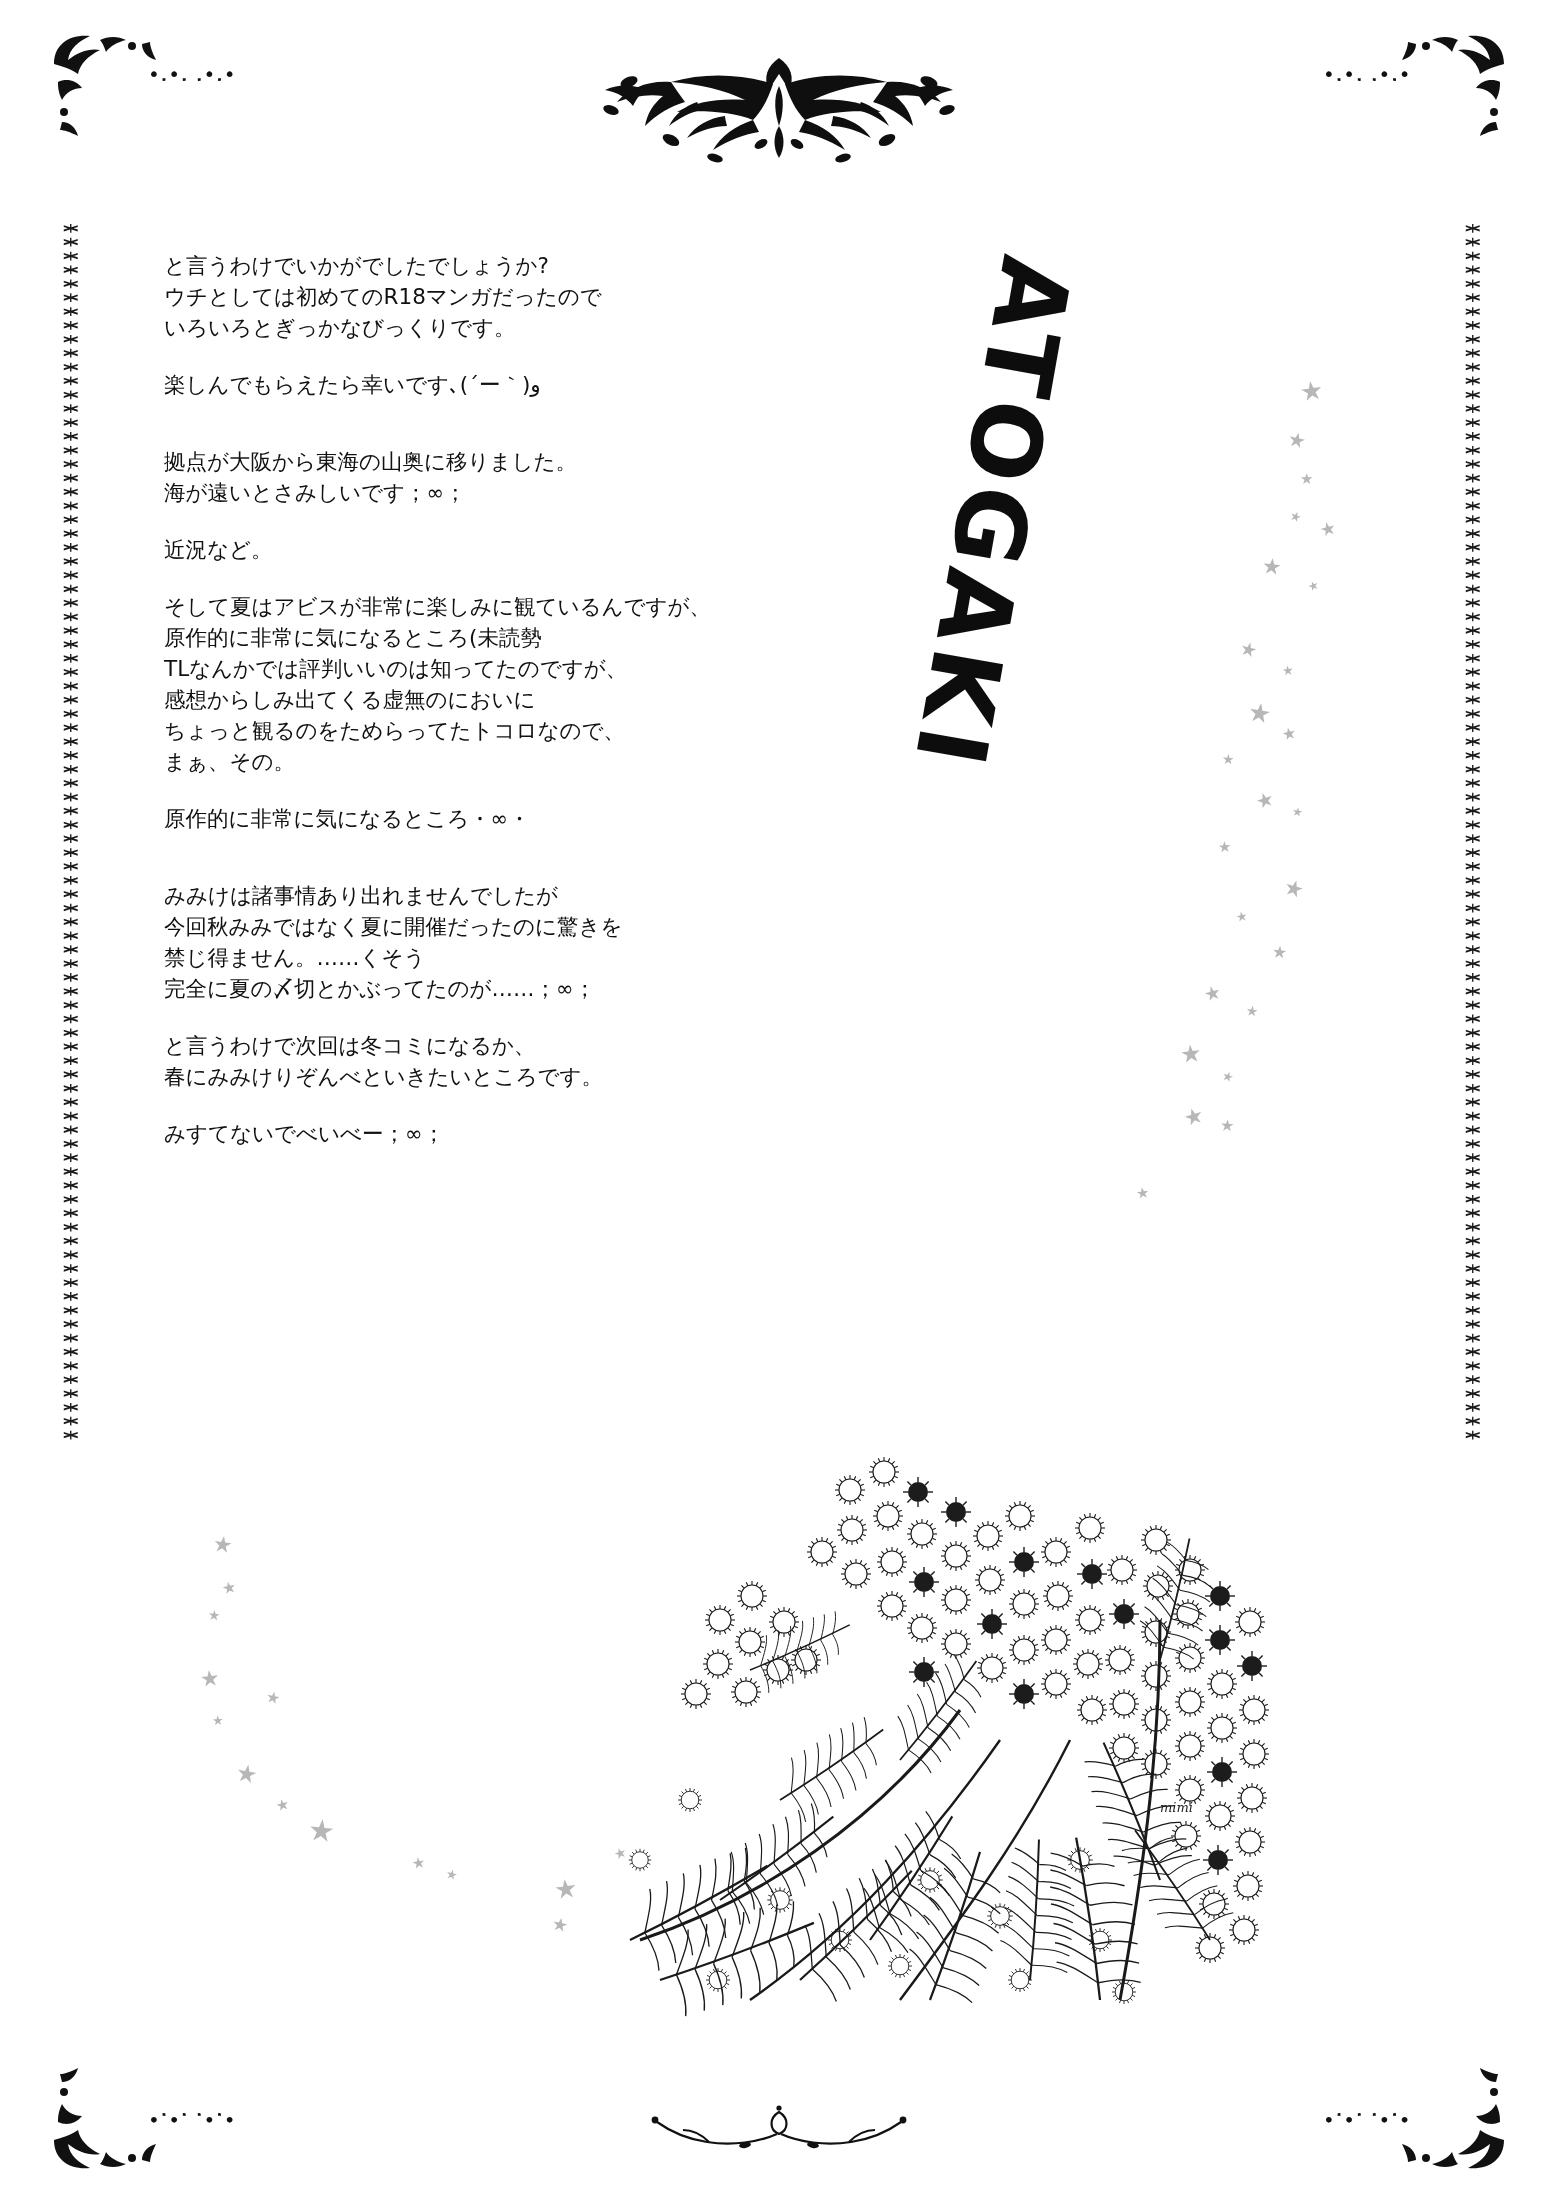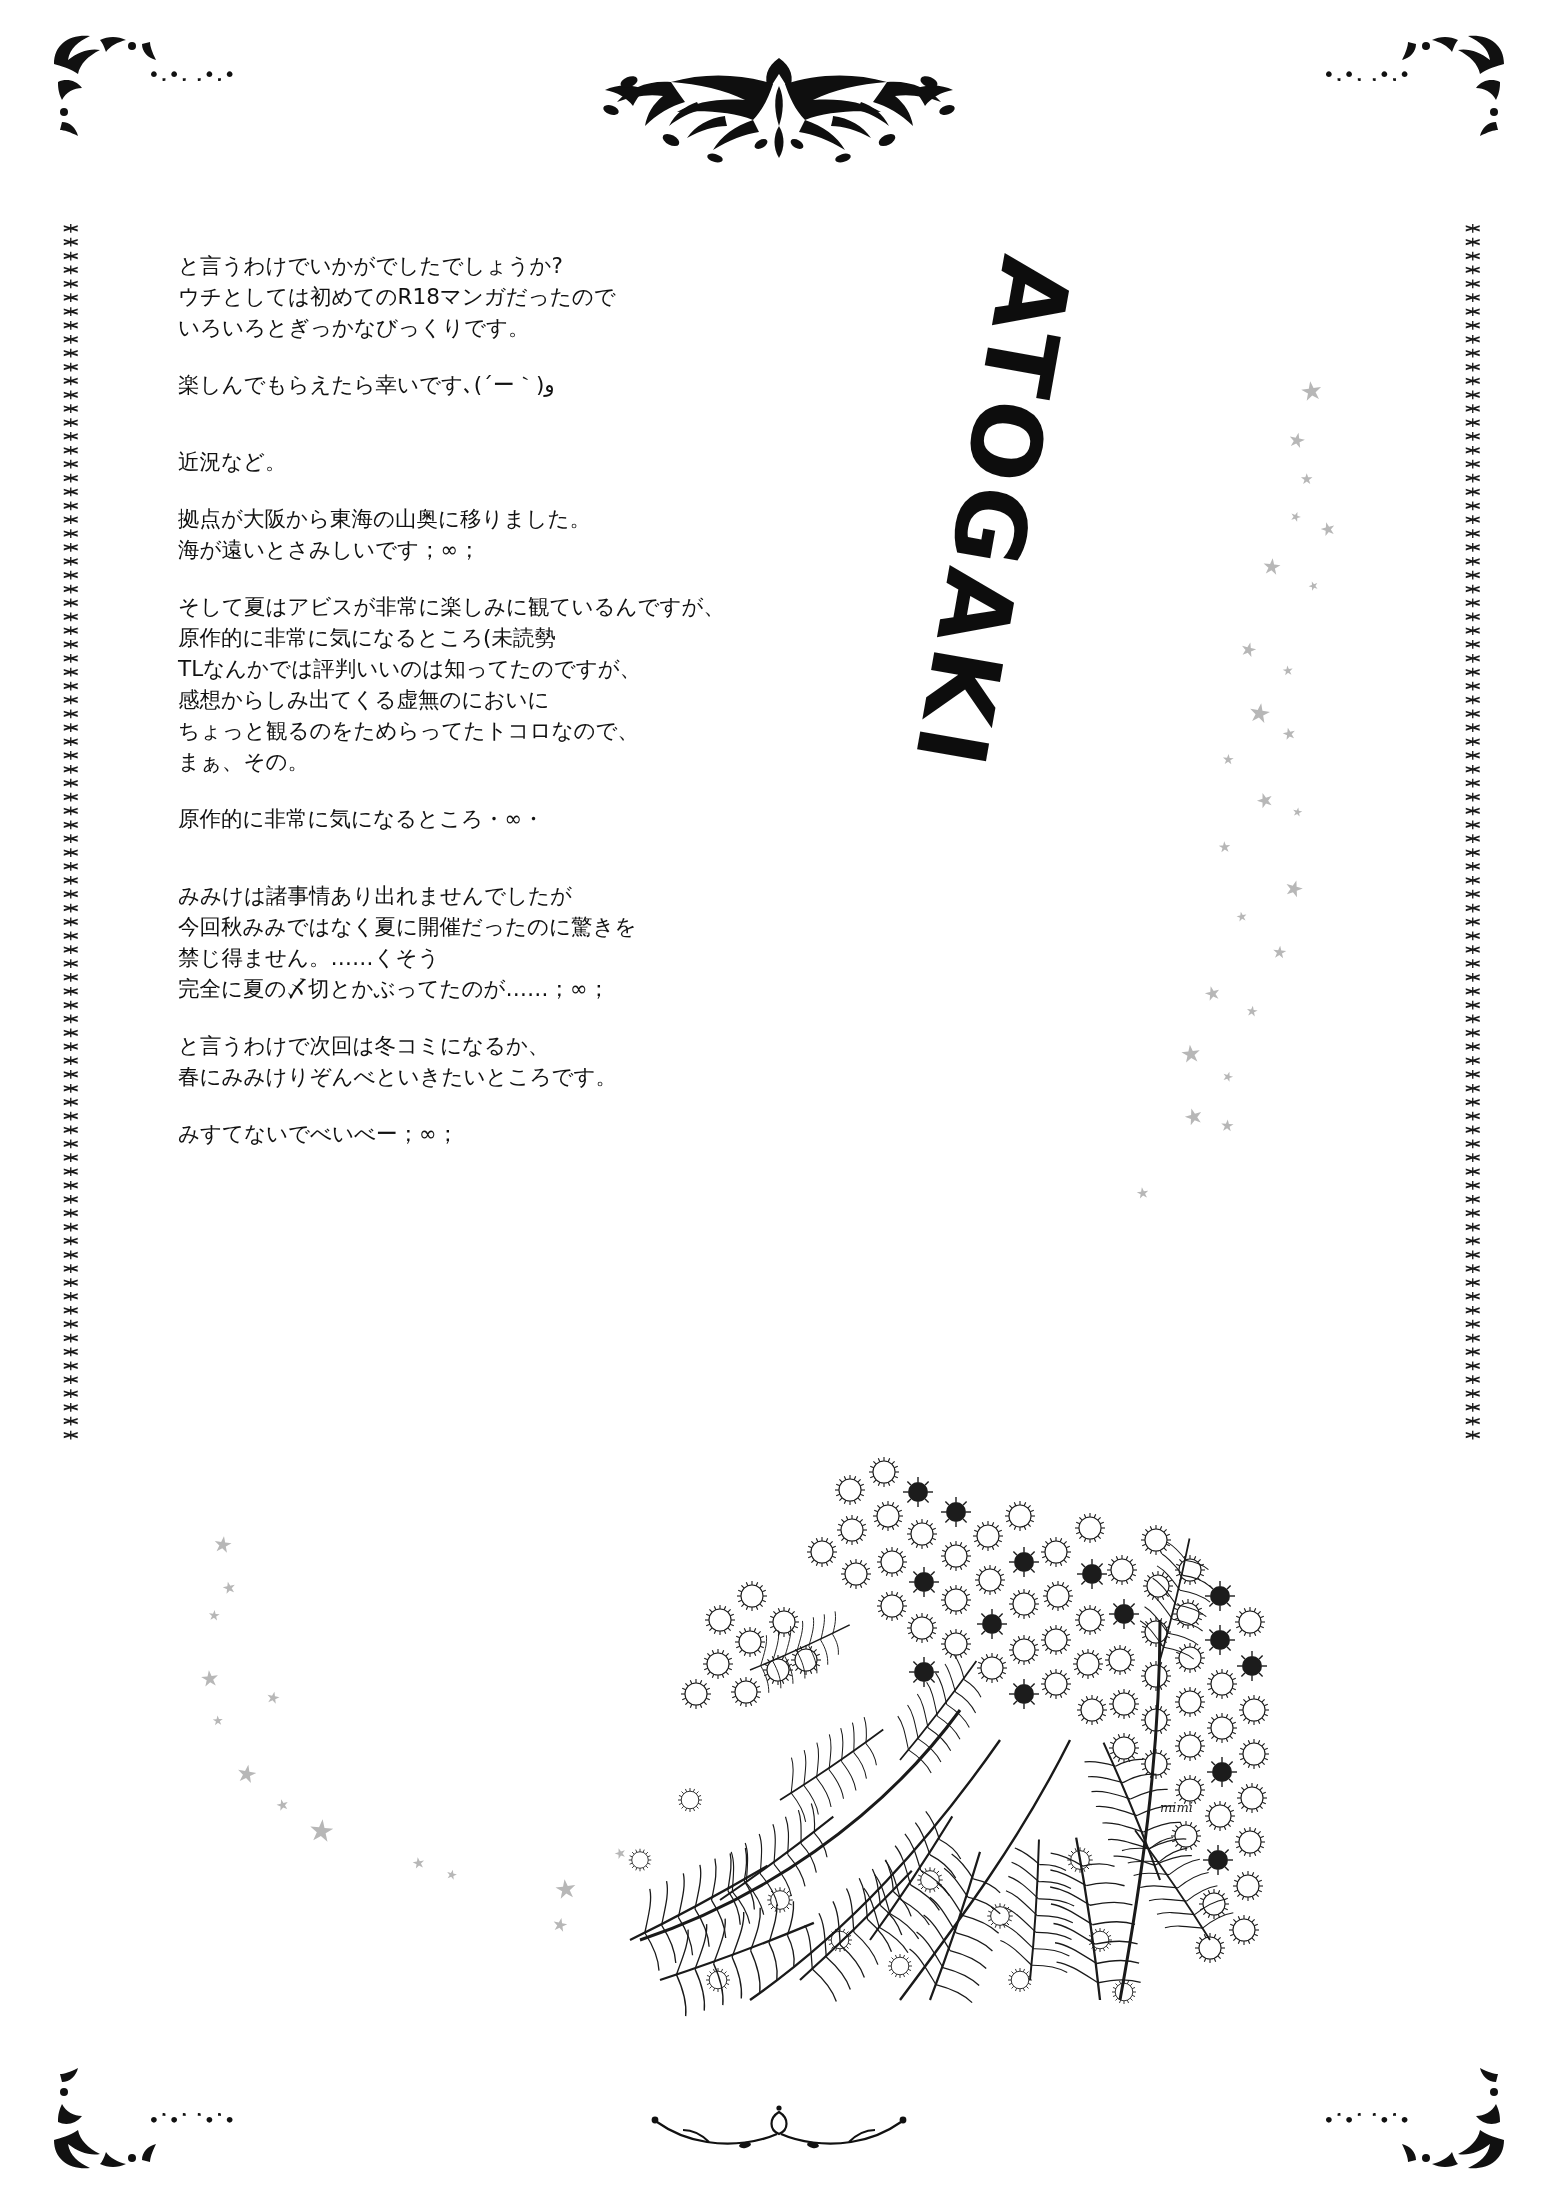--- a/index.html
+++ b/index.html
@@ -107,21 +107,21 @@
     text-orientation: sideways;
     transform: rotate(10deg);
     transform-origin: top left;
     line-height: 1;
     white-space: nowrap;
   }
 
   
   .afterword {
     position: absolute;
-    left: 178px;
+    left: 164px;
     top: 250px;
     width: 760px;
     color: #111;
     font-family: "DejaVu Sans", sans-serif;
     font-size: 21.5px;
     line-height: 31px;
   }
   .afterword p {
     margin: 0 0 26px 0;
     white-space: pre-line;
@@ -264,23 +264,23 @@
   </svg>
 </div>
 
 <div class="vtitle">ATOGAKI</div>
 
 <div class="afterword">
   <p class="tight">と言うわけでいかがでしたでしょうか?
 ウチとしては初めてのR18マンガだったので
 いろいろとぎっかなびっくりです。</p>
   <p class="gap">楽しんでもらえたら幸いです､(´ー｀)ﻭ</p>
-  <p class="tight">近況など。</p>
   <p class="tight">拠点が大阪から東海の山奥に移りました。
 海が遠いとさみしいです；∞；</p>
+  <p class="tight">近況など。</p>
   <p class="tight">そして夏はアビスが非常に楽しみに観ているんですが、
 原作的に非常に気になるところ(未読勢
 TLなんかでは評判いいのは知ってたのですが、
 感想からしみ出てくる虚無のにおいに
 ちょっと観るのをためらってたトコロなので、
 まぁ、その。</p>
   <p class="gap">原作的に非常に気になるところ・∞・</p>
   <p class="tight">みみけは諸事情あり出れませんでしたが
 今回秋みみではなく夏に開催だったのに驚きを
 禁じ得ません。……くそう

